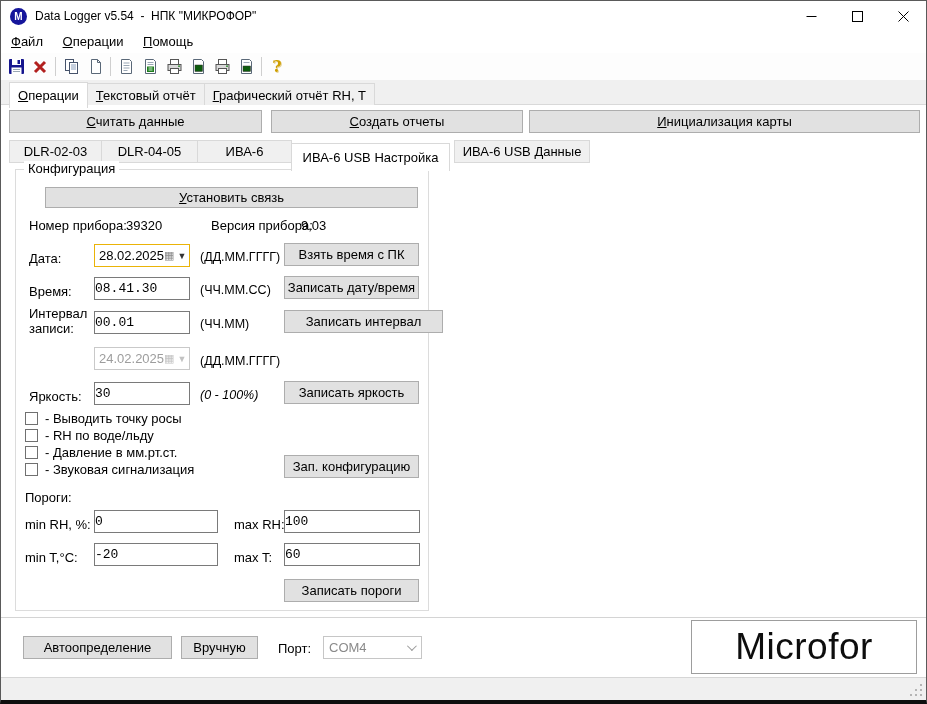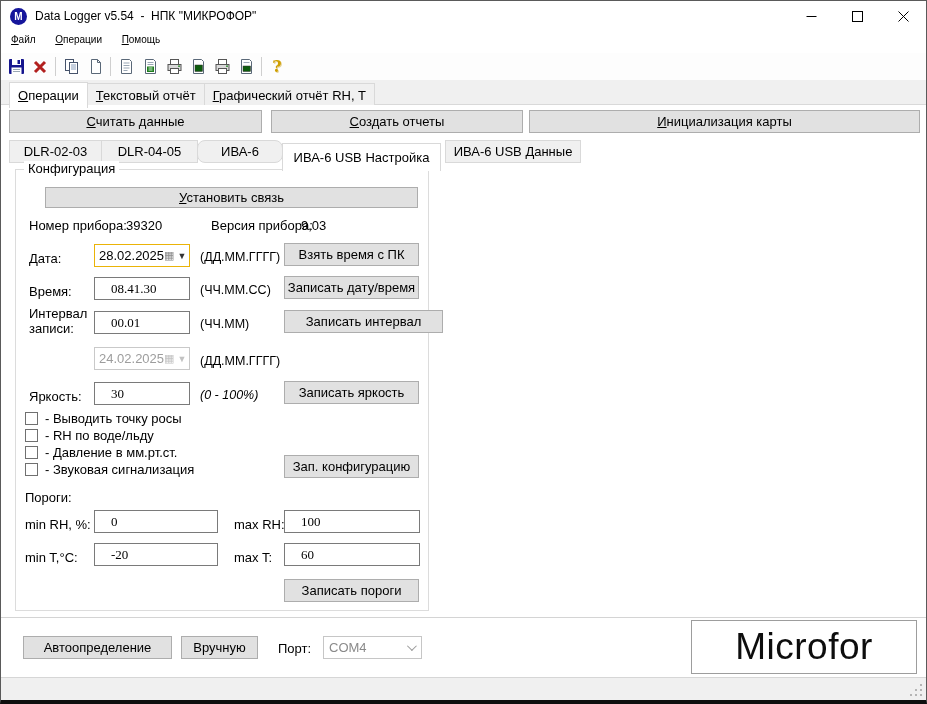--- a/index.html
+++ b/index.html
@@ -12,21 +12,21 @@
   }
   
   .titlebar { position:absolute; left:0; top:0; right:0; height:30px; background:#fff; display:flex; align-items:center; }
   .app-icon { width:17px; height:17px; border-radius:50%; background:#15159b; color:#fff;
     display:flex; align-items:center; justify-content:center; font-size:10px; font-weight:bold; margin-left:9px; }
   .title-text { margin-left:8px; font-size:12px; white-space:pre; }
   .win-btns { margin-left:auto; display:flex; height:30px; }
   .win-btn { width:46px; height:30px; display:flex; align-items:center; justify-content:center; }
   
   .menubar { position:absolute; left:0; top:30px; right:0; height:22px; background:#fff; padding-left:2px; }
-  .menu-item { display:inline-block; padding:3px 8px 3px; font-size:10px; }
+  .menu-item { display:inline-block; padding:3px 8px 3px; font-size:13px; }
   .fl { display:inline-block; }
   .fl::first-letter { text-decoration:underline; }
   
   .toolbar { position:absolute; left:0; top:52px; right:0; height:27px; background:#fdfdfd; display:flex; align-items:center; padding-left:3px; }
   .tbtn { width:24px; height:23px; display:flex; align-items:center; justify-content:center; }
   .tsep { width:1px; height:19px; background:#cfcfcf; margin:0 3px; }
   .help-q { color:#cf9f00; font-weight:bold; font-size:16px; font-family:"DejaVu Serif",serif; text-shadow:1px 1px 0 #e7d49a; }
   
   .tabstrip1 { position:absolute; left:0; top:79px; right:0; height:25px; background:#f0f0f0; border-bottom:1px solid #d9d9d9; padding-left:8px; }
   .tab1 { display:inline-block; vertical-align:bottom; border:1px solid #d9d9d9; border-bottom:none;
@@ -37,29 +37,29 @@
   .btn { position:absolute; background:#e1e1e1; border:1px solid #adadad; font-size:13px; color:#000;
     display:flex; align-items:center; justify-content:center; cursor:default; }
   #btn-read   { left:8px;   top:5px; width:253px; height:23px; }
   #btn-create { left:270px; top:5px; width:252px; height:23px; }
   #btn-init   { left:528px; top:5px; width:391px; height:23px; }
   
   .tabstrip2 { position:absolute; left:8px; top:30px; height:28px; display:flex; align-items:flex-start; }
   .tab2 { border:1px solid #d9d9d9; background:#f0f0f0; height:23px; margin-top:5px;
     display:inline-block; text-align:center; padding-top:3px; font-size:13px; }
   .tab2.active { background:#fff; height:28px; margin-top:8px; padding-top:6px; border-bottom:none; z-index:2; position:relative; }
-  #dt0{width:93px;} #dt1{width:97px;margin-left:-1px;} #dt2{width:86px;margin-left:-1px;border-radius:8px;}
+  #dt0{width:93px;} #dt1{width:97px;margin-left:-1px;} #dt2{width:95px;margin-left:-1px;}
   #dt3{width:159px;margin-left:-1px;} #dt4{width:136px;margin-left:4px;}
   
   .groupbox { position:absolute; left:14px; top:64px; width:414px; height:442px; border:1px solid #dcdcdc; }
   .legend { position:absolute; left:8px; top:-9px; background:#fff; padding:0 4px; font-size:13px; }
   .glabel { position:absolute; font-size:13px; line-height:1.18; }
   .fmt { position:absolute; font-size:12.5px; white-space:nowrap; }
-  .field { position:absolute; border:1px solid #7a7a7a; background:#fff; font-size:13px; padding:0 16px;
-    font-family:Liberation Serif, serif; color:#000; }
+  .field { position:absolute; border:1px solid #7a7a7a; background:#fff; font-size:13px; padding:0 0;
+    font-family:Liberation Mono, monospace; color:#000; }
   .picker { position:absolute; border:1px solid #eab308; background:#fff; display:flex; align-items:center; padding:0 3px 0 4px; }
   .picker .cal { margin-left:auto; color:#8a8a8a; font-size:11px; }
   .picker .arr { font-size:9px; margin-left:3px; color:#333; }
   .picker.disabled { border-color:#c9c9c9; color:#9d9d9d; }
   .picker.disabled .cal, .picker.disabled .arr { color:#c2c2c2; }
   .checkrow { position:absolute; left:9px; display:flex; align-items:center; height:15px; }
   .cb { width:13px; height:13px; border:1px solid #707070; background:#fff; margin-right:7px; flex:none; }
   
   .hline { position:absolute; left:0; right:0; top:512px; border-top:1px solid #d4d4d4; }
   #btn-auto   { left:22px;  top:531px; width:149px; height:23px; }

